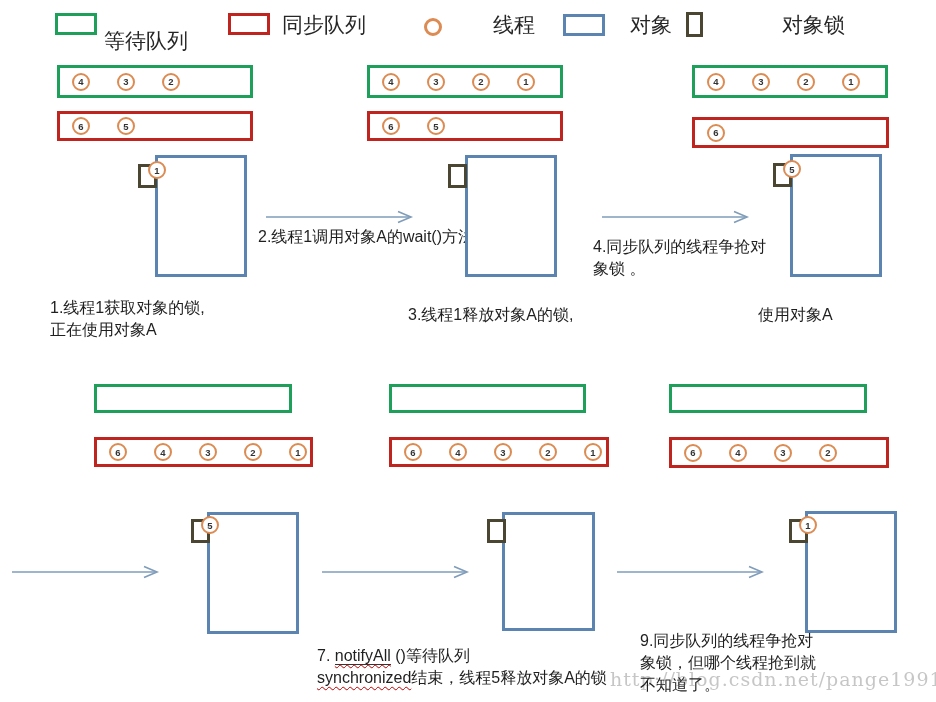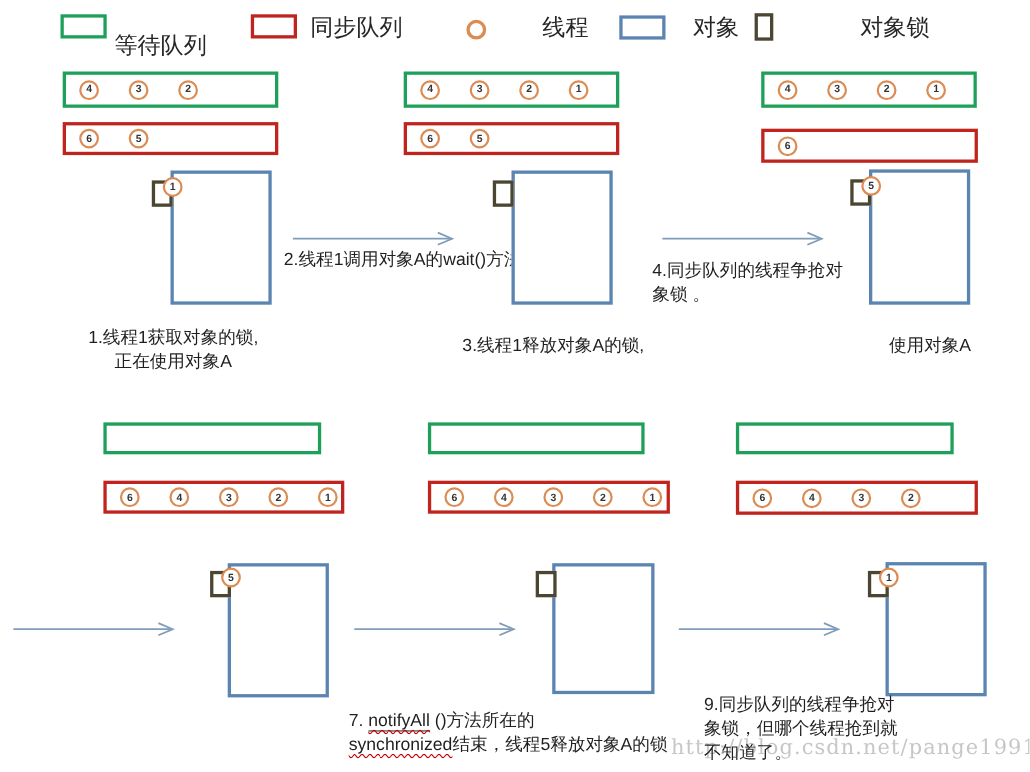--- a/index.html
+++ b/index.html
@@ -35,21 +35,21 @@
     display:flex; align-items:center; justify-content:center;
   }
 
   
   .obj { position:absolute; border:3px solid var(--blue); background:#fff; }
   .lock { position:absolute; width:19px; height:24px; border:3px solid var(--lock); background:#fff; }
   .lock .thread { position:absolute; left:7px; top:-6px; }
 
   
   .caption { position:absolute; font-size:16px; line-height:22px; white-space:nowrap; color:var(--text); }
-  .caption.center { text-align:center; }
+  .caption.center { }
   .u-sw { border-bottom:1px solid #333; text-decoration:underline wavy #c00000; text-decoration-thickness:1px; text-underline-offset:3px; }
   .u-w  { text-decoration:underline wavy #c00000; text-decoration-thickness:1px; text-underline-offset:3px; }
 
   
   .arrow { position:absolute; color:var(--arrow); }
   .arrow svg { display:block; }
 
   .watermark {
     position:absolute; left:610px; top:668px; z-index:0;
     font-family:"DejaVu Serif", serif; font-size:19px; letter-spacing:1px;
@@ -178,21 +178,21 @@
   <div class="obj" style="left:502px; top:512px; width:93px; height:119px;"></div>
   <div class="lock" style="left:487px; top:519px;"></div>
 
   <div class="arrow" style="left:322px; top:565px;">
     <svg width="150" height="14" viewBox="0 0 150 14">
         <line x1="0" y1="7" x2="143" y2="7" stroke="currentColor" stroke-width="1.6"></line>
         <polyline points="132,1.5 145,7 132,12.5" fill="none" stroke="currentColor" stroke-width="1.6"></polyline>
       </svg>
   </div>
   <div class="caption" style="left:317px; top:645px;">
-    <div><span>7. </span><span class="u-sw">notifyAll</span><span> ()方法所在的</span></div>
+    <div><span>7. </span><span class="u-sw">notifyAll</span><span> ()等待队列</span></div>
     <div><span class="u-w">synchronized</span><span>结束，线程5释放对象A的锁</span></div>
   </div>
 
   <div class="queue green" style="left:669px; top:384px; width:198px; height:29px;"></div>
   <div class="queue red" style="left:669px; top:437px; width:220px; height:31px;">
     <span class="thread">6</span>
     <span class="thread">4</span>
     <span class="thread">3</span>
     <span class="thread">2</span>
   </div>

